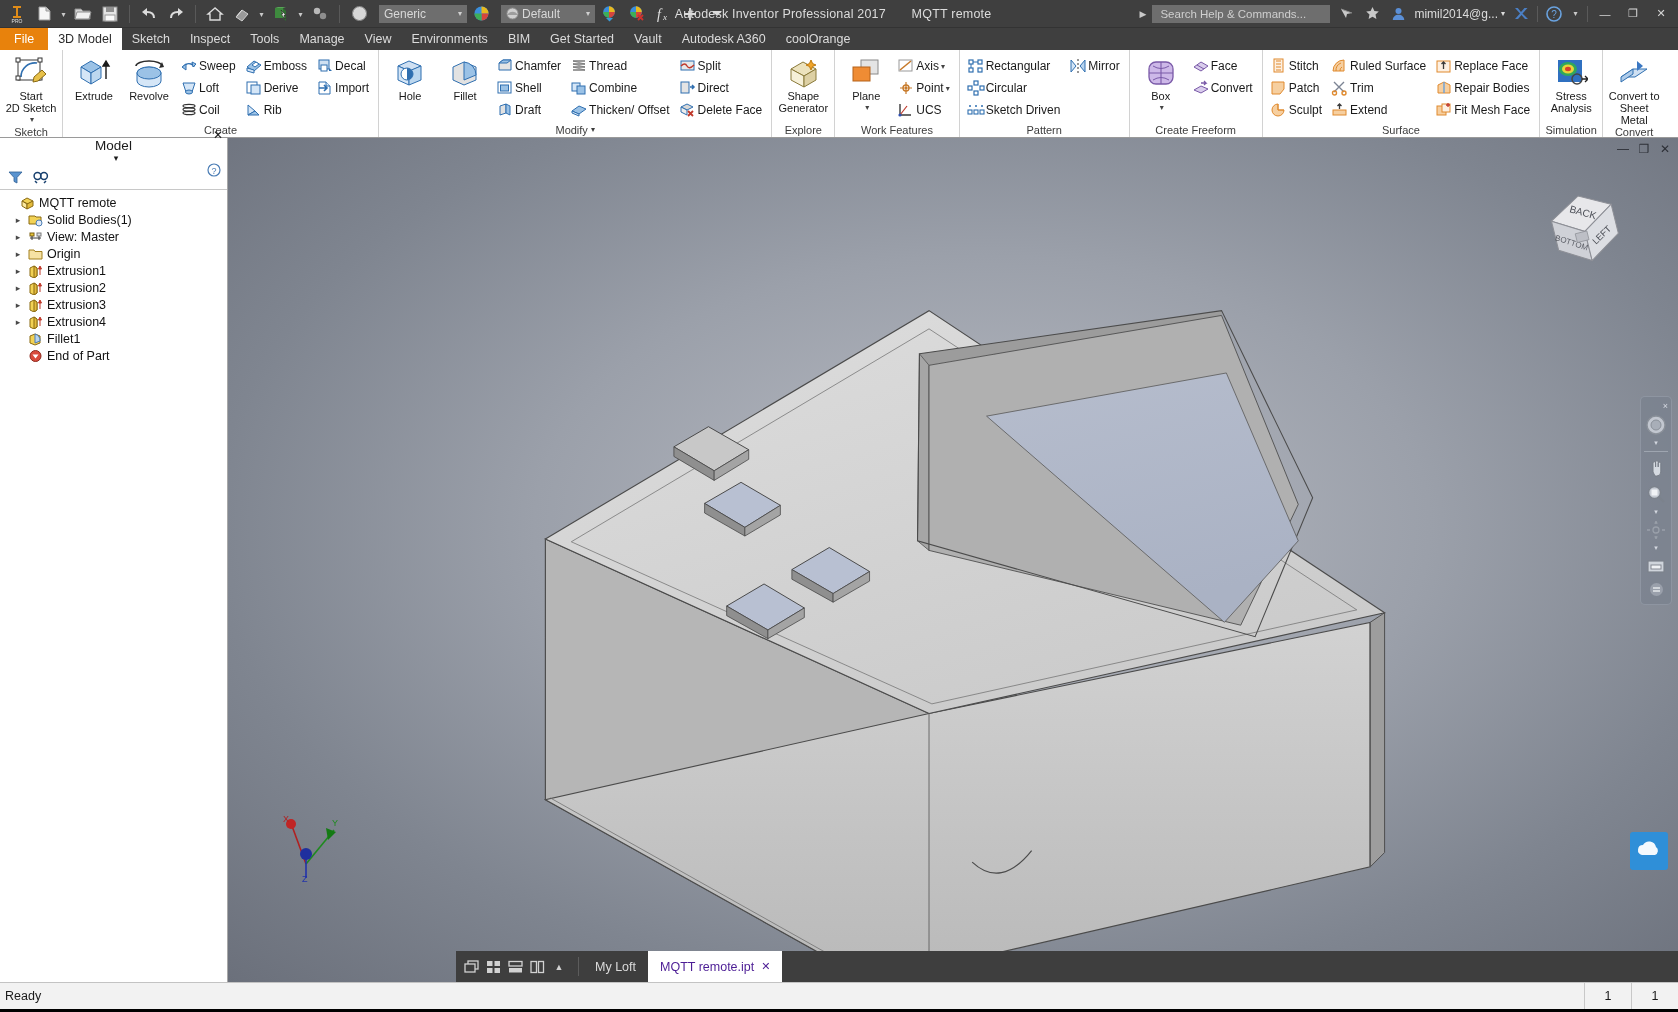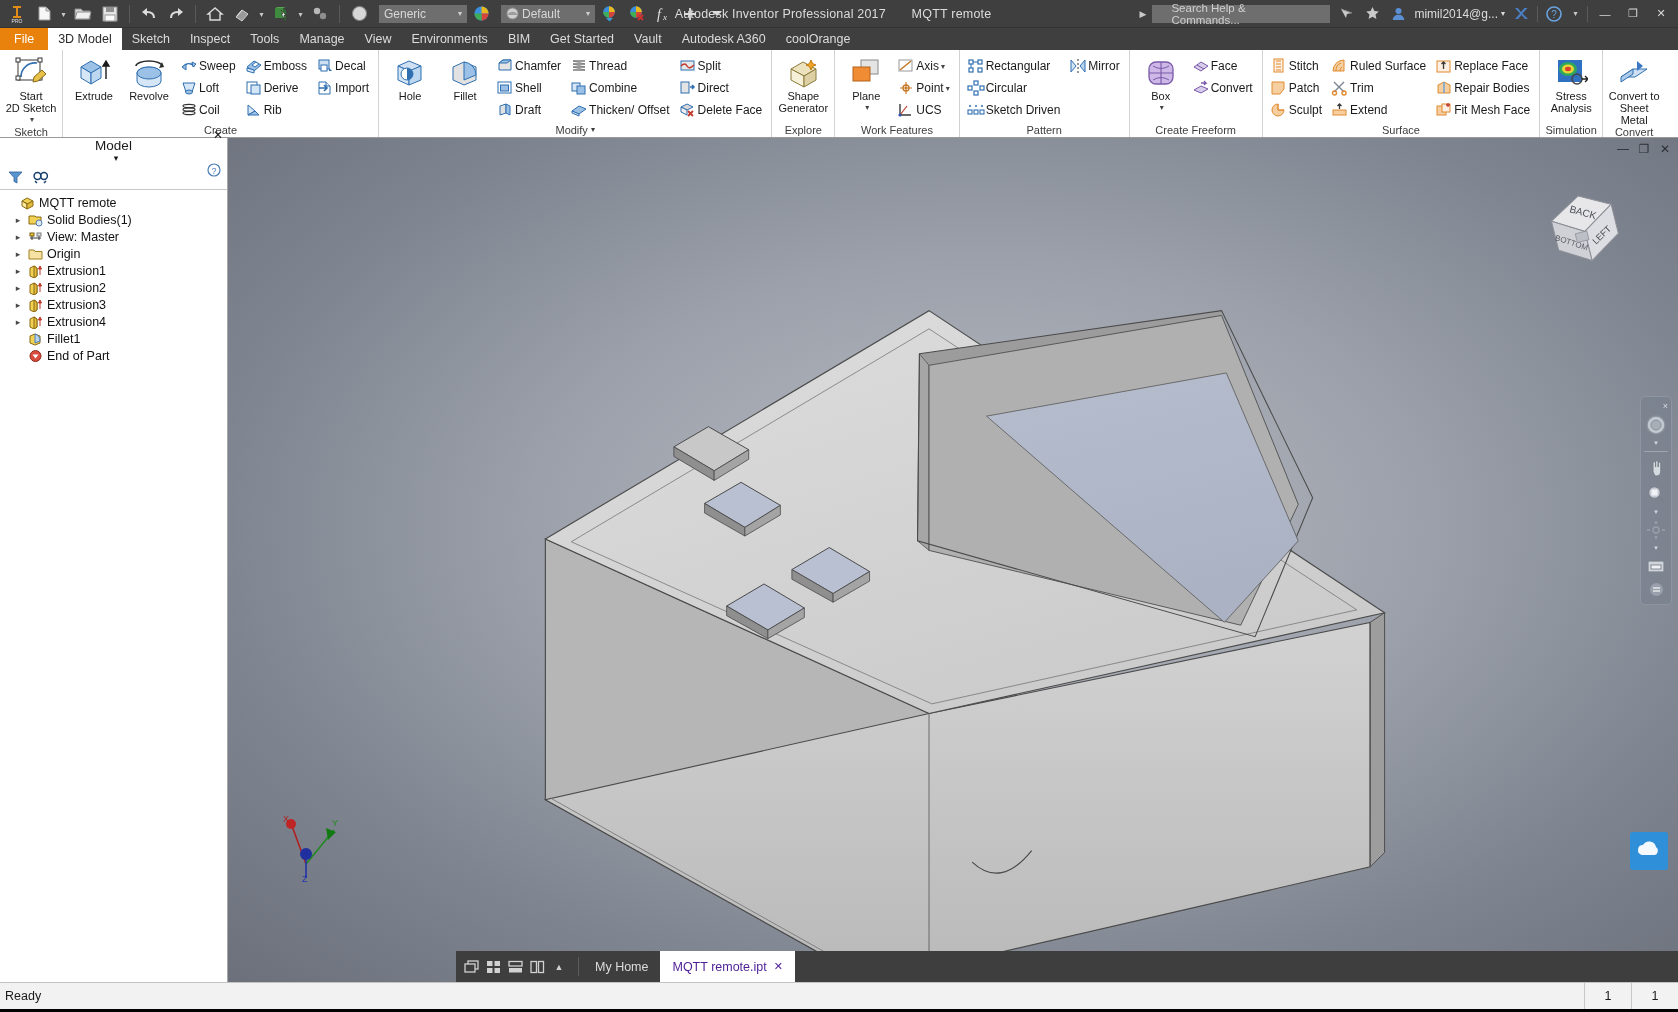--- a/index.html
+++ b/index.html
@@ -37,21 +37,21 @@
   .combo .cval { flex:1; overflow:hidden; white-space:nowrap; }
   .combo .ccar { font-size:8px; color:#d0d0d0; padding-left:4px;}
   .app-title {
     position:absolute; left:0; right:12px; text-align:center; font-size:12.5px;
     color:#dcdcdc; pointer-events:none; letter-spacing:.2px;
   }
   .app-title .doc { margin-left:22px; }
   .title-right { margin-left:auto; display:flex; align-items:center; gap:6px; padding-right:6px; }
   .search-box {
     width:178px; height:18px; background:#6e6e6e; color:#cfcfcf;
-    display:flex; align-items:center; padding:0 19px; font-size:11.5px;
+    display:flex; align-items:center; padding:0 8px; font-size:11.5px;
   }
   .tr-icon { width:20px; height:20px; display:flex; align-items:center; justify-content:center; }
   .acct { font-size:12px; color:#dcdcdc; display:flex; align-items:center; gap:3px; }
   .wsep { width:1px; height:16px; background:#5a5a5a; }
   .wbtn { width:22px; height:22px; display:flex; align-items:center; justify-content:center;
           color:#d6d6d6; font-size:11px; }
 
   
   .ribtabs {
     height:22px; background:#3f3f3f; display:flex; align-items:stretch;
@@ -1257,21 +1257,21 @@
             <svg width="15" height="14" viewBox="0 0 15 14">
               <rect x="1" y="1.5" width="5.5" height="11" fill="none" stroke="#d2d2d2" stroke-width="1.3"></rect>
               <rect x="8.5" y="1.5" width="5" height="11" fill="none" stroke="#d2d2d2" stroke-width="1.3"></rect>
             </svg>
           </div>
           <div class="vbtn" style="color:#d2d2d2;font-size:9px">▲</div>
         </div>
         <div class="tabsep"></div>
         <div id="doctabs" style="display:flex">
             <div class="dtab">
-              <span>My Home</span>
+              <span>My Loft</span>
             </div>
             <div class="dtab active">
               <span>MQTT remote.ipt</span>
               <span class="x">✕</span>
             </div>
           </div>
       </div>
     </div>
   </div>
 

